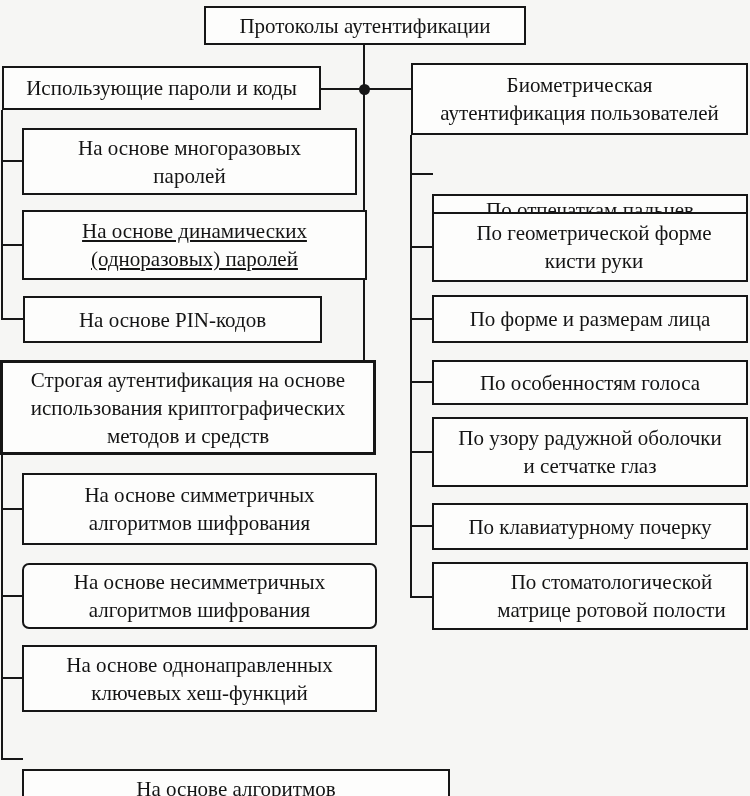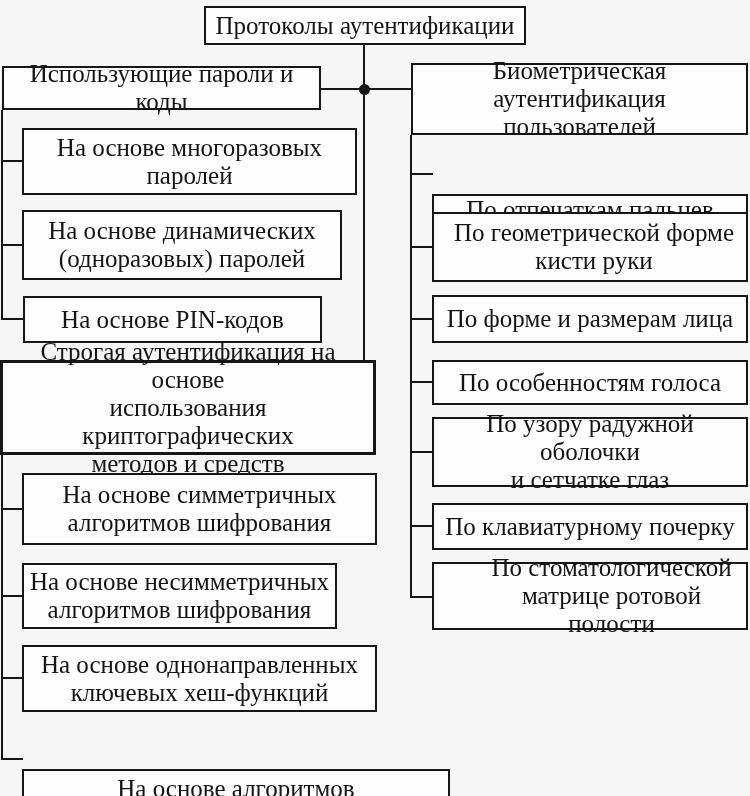--- a/index.html
+++ b/index.html
@@ -21,21 +21,21 @@
   }
   .box {
     position: absolute;
     box-sizing: border-box;
     background: #fdfdfc;
     border: 2px solid #161616;
     display: flex;
     align-items: center;
     justify-content: center;
     text-align: center;
-    font-size: 25px;
+    font-size: 21px;
     line-height: 28px;
     white-space: pre-line;
     padding: 0 4px;
   }
   .box.thick { border-width: 3px; }
   .line {
     position: absolute;
     background: #161616;
   }
   .dot {
@@ -74,30 +74,30 @@
   <div class="line" style="left:410px; top:381px; width:23px; height:2px;"></div>
   <div class="line" style="left:410px; top:451px; width:23px; height:2px;"></div>
   <div class="line" style="left:410px; top:525px; width:23px; height:2px;"></div>
   <div class="line" style="left:410px; top:596px; width:23px; height:2px;"></div>
 
   <div class="box" style="left:204px; top:6px; width:322px; height:39px;">Протоколы аутентификации</div>
 
   <div class="box" style="left:2px; top:66px; width:319px; height:44px;">Использующие пароли и коды</div>
   <div class="box" style="left:22px; top:128px; width:335px; height:67px;">На основе многоразовых
 паролей</div>
-  <div class="box" style="left:22px; top:210px; width:320px; height:70px;">На основе динамических
+  <div class="box" style="left:22px; top:210px; width:345px; height:70px;text-decoration:underline;">На основе динамических
 (одноразовых) паролей</div>
   <div class="box" style="left:23px; top:296px; width:299px; height:47px;">На основе PIN-кодов</div>
 
   <div class="box thick" style="left:0px; top:360px; width:376px; height:95px;">Строгая аутентификация на основе
 использования криптографических
 методов и средств</div>
   <div class="box" style="left:22px; top:473px; width:355px; height:72px;">На основе симметричных
 алгоритмов шифрования</div>
-  <div class="box" style="left:22px; top:563px; width:315px; height:66px;">На основе несимметричных
+  <div class="box" style="left:22px; top:563px; width:355px; height:66px;border-radius:7px;">На основе несимметричных
 алгоритмов шифрования</div>
   <div class="box" style="left:22px; top:645px; width:355px; height:67px;">На основе однонаправленных
 ключевых хеш-функций</div>
   <div class="box" style="left:22px; top:725px; width:428px; height:68px;margin-top:44px;">На основе алгоритмов
 электронной цифровой подписи</div>
 
   <div class="box" style="left:411px; top:63px; width:337px; height:72px;">Биометрическая
 аутентификация пользователей</div>
   <div class="box" style="left:432px; top:150px; width:316px; height:32px;margin-top:44px;">По отпечаткам пальцев</div>
   <div class="box" style="left:432px; top:212px; width:316px; height:70px;padding-left:12px;">По геометрической форме

